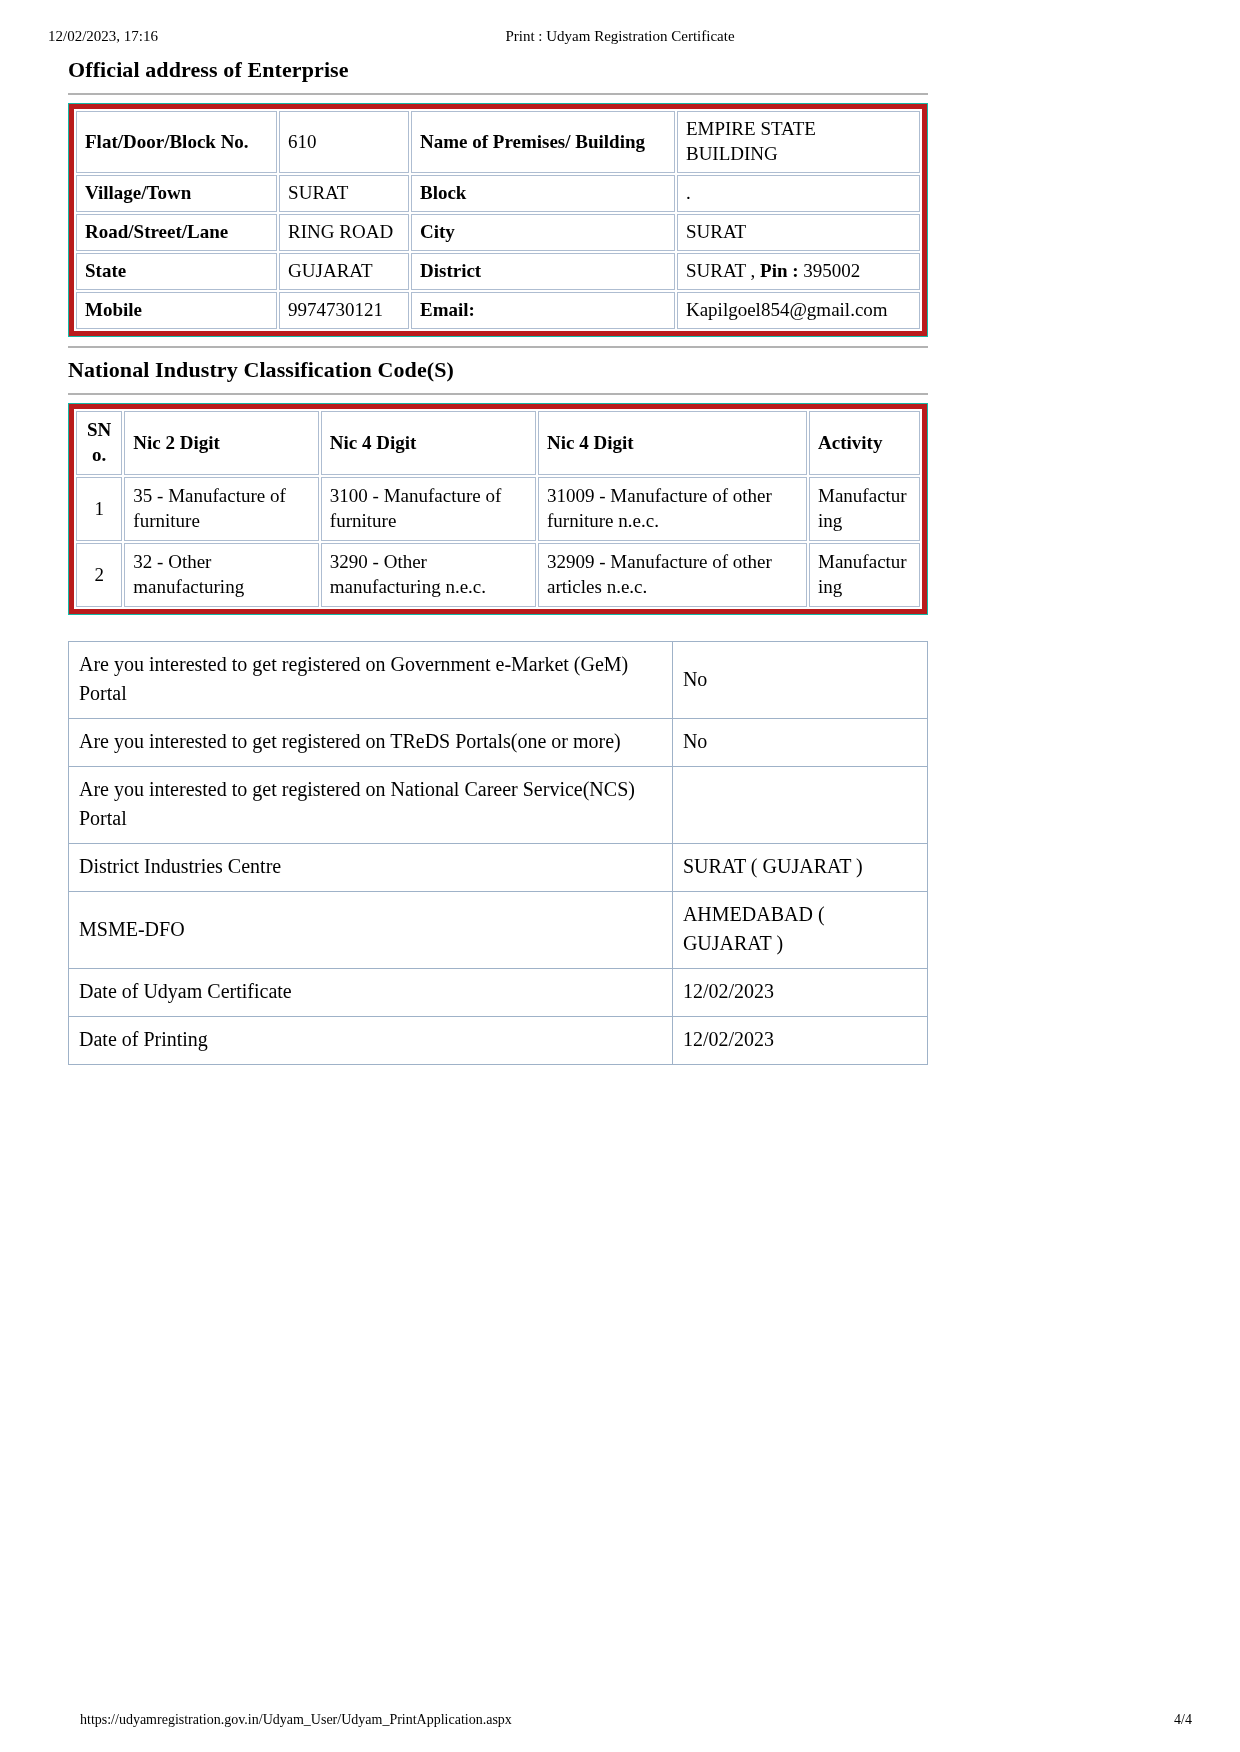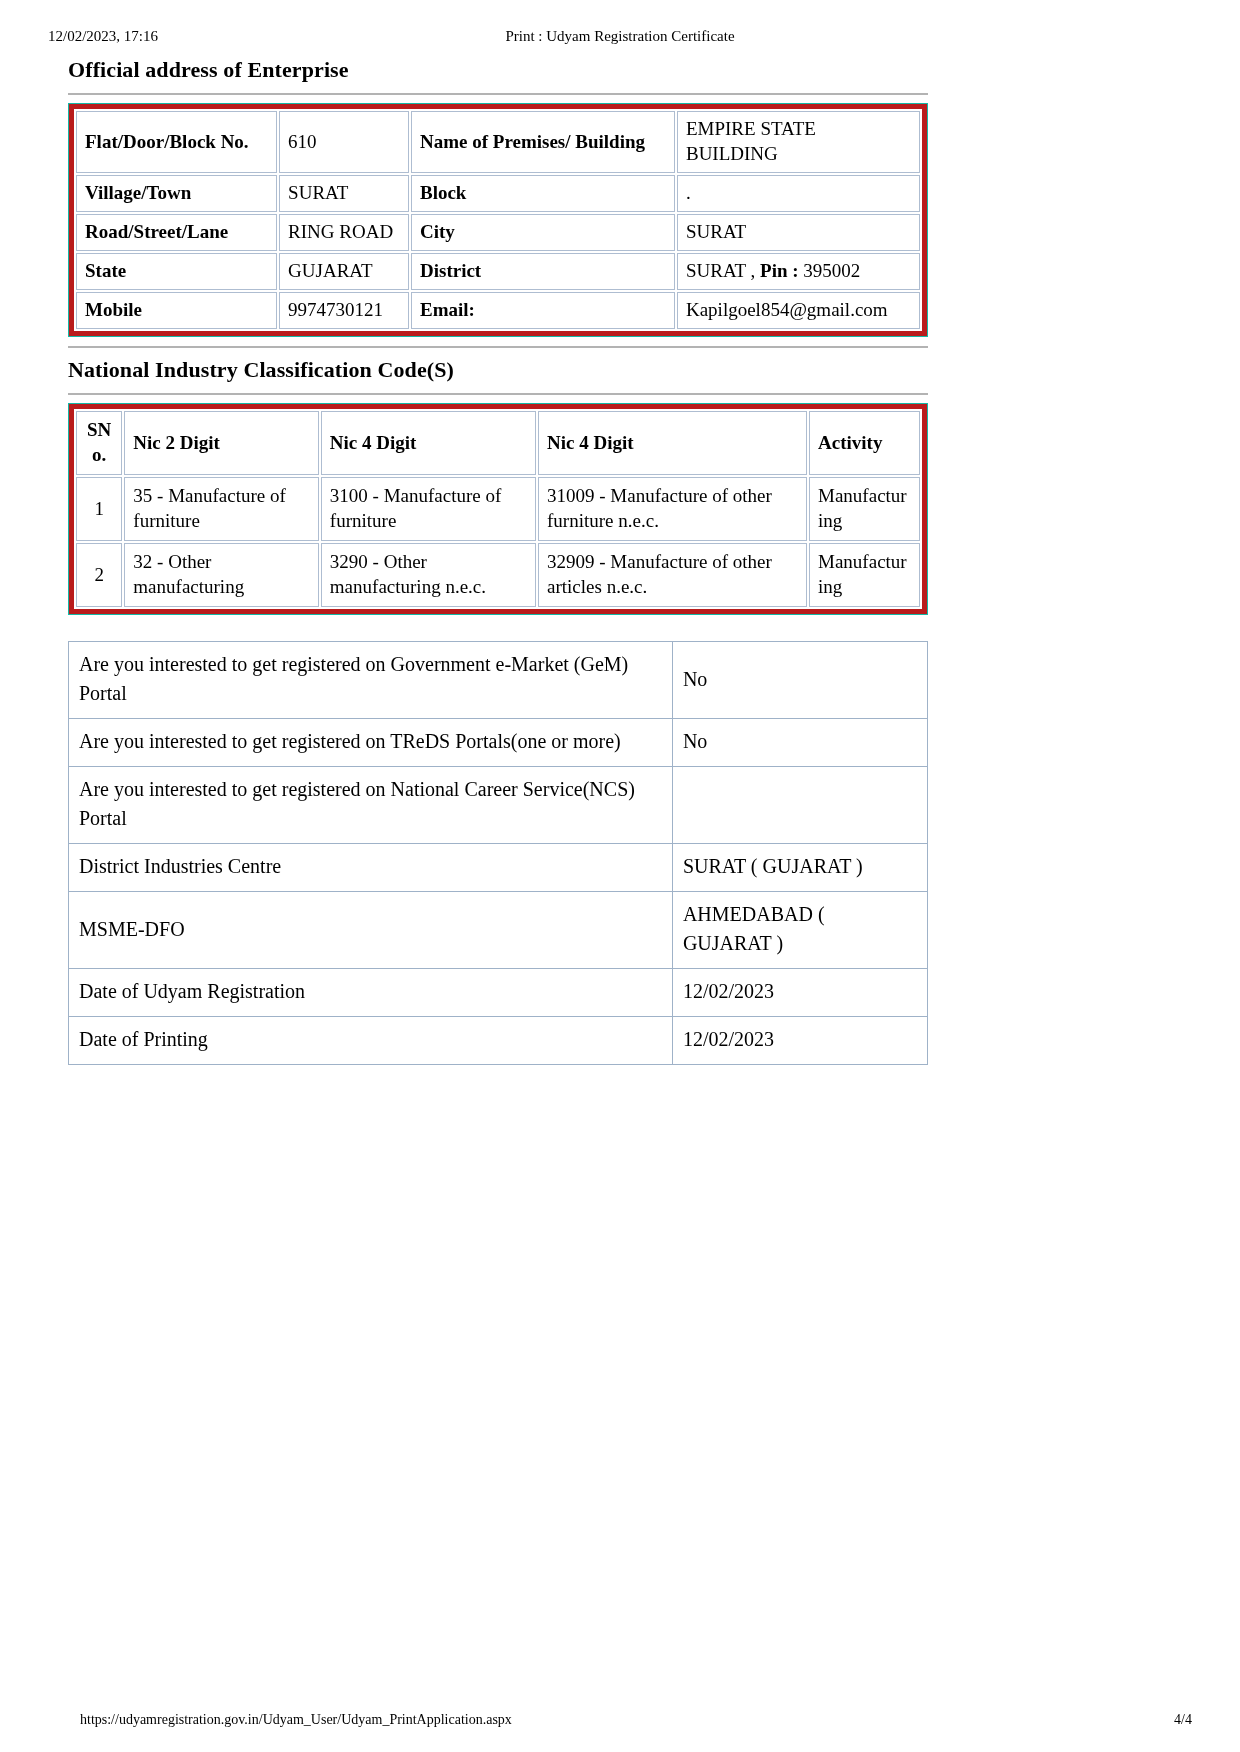--- a/index.html
+++ b/index.html
@@ -266,21 +266,21 @@
         </tr>
         <tr>
           <td>District Industries Centre</td>
           <td>SURAT ( GUJARAT )</td>
         </tr>
         <tr>
           <td>MSME-DFO</td>
           <td>AHMEDABAD ( GUJARAT )</td>
         </tr>
         <tr>
-          <td>Date of Udyam Registration</td>
+          <td>Date of Udyam Certificate</td>
           <td>12/02/2023</td>
         </tr>
         <tr>
           <td>Date of Printing</td>
           <td>12/02/2023</td>
         </tr>
       </tbody>
     </table>
 
   </div>

